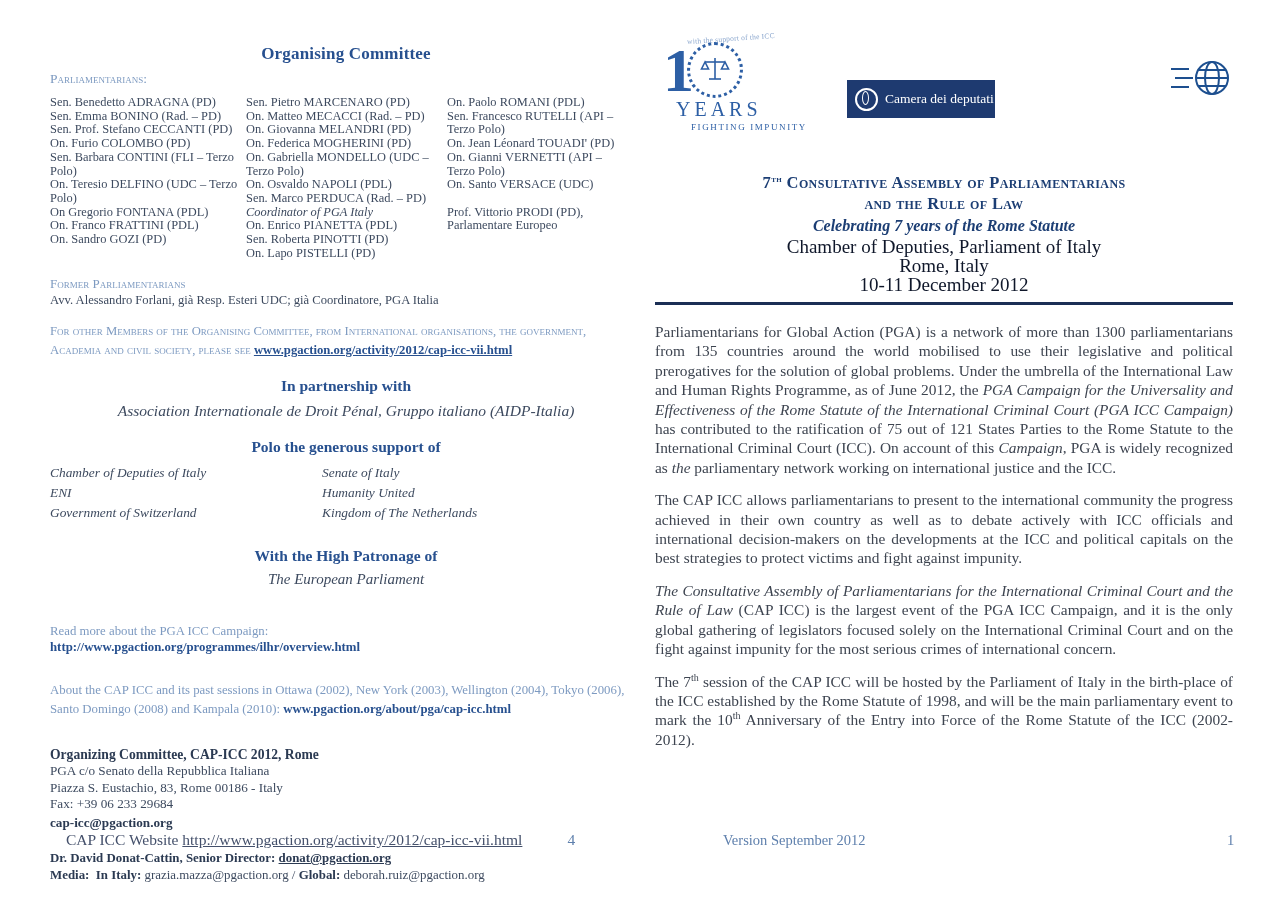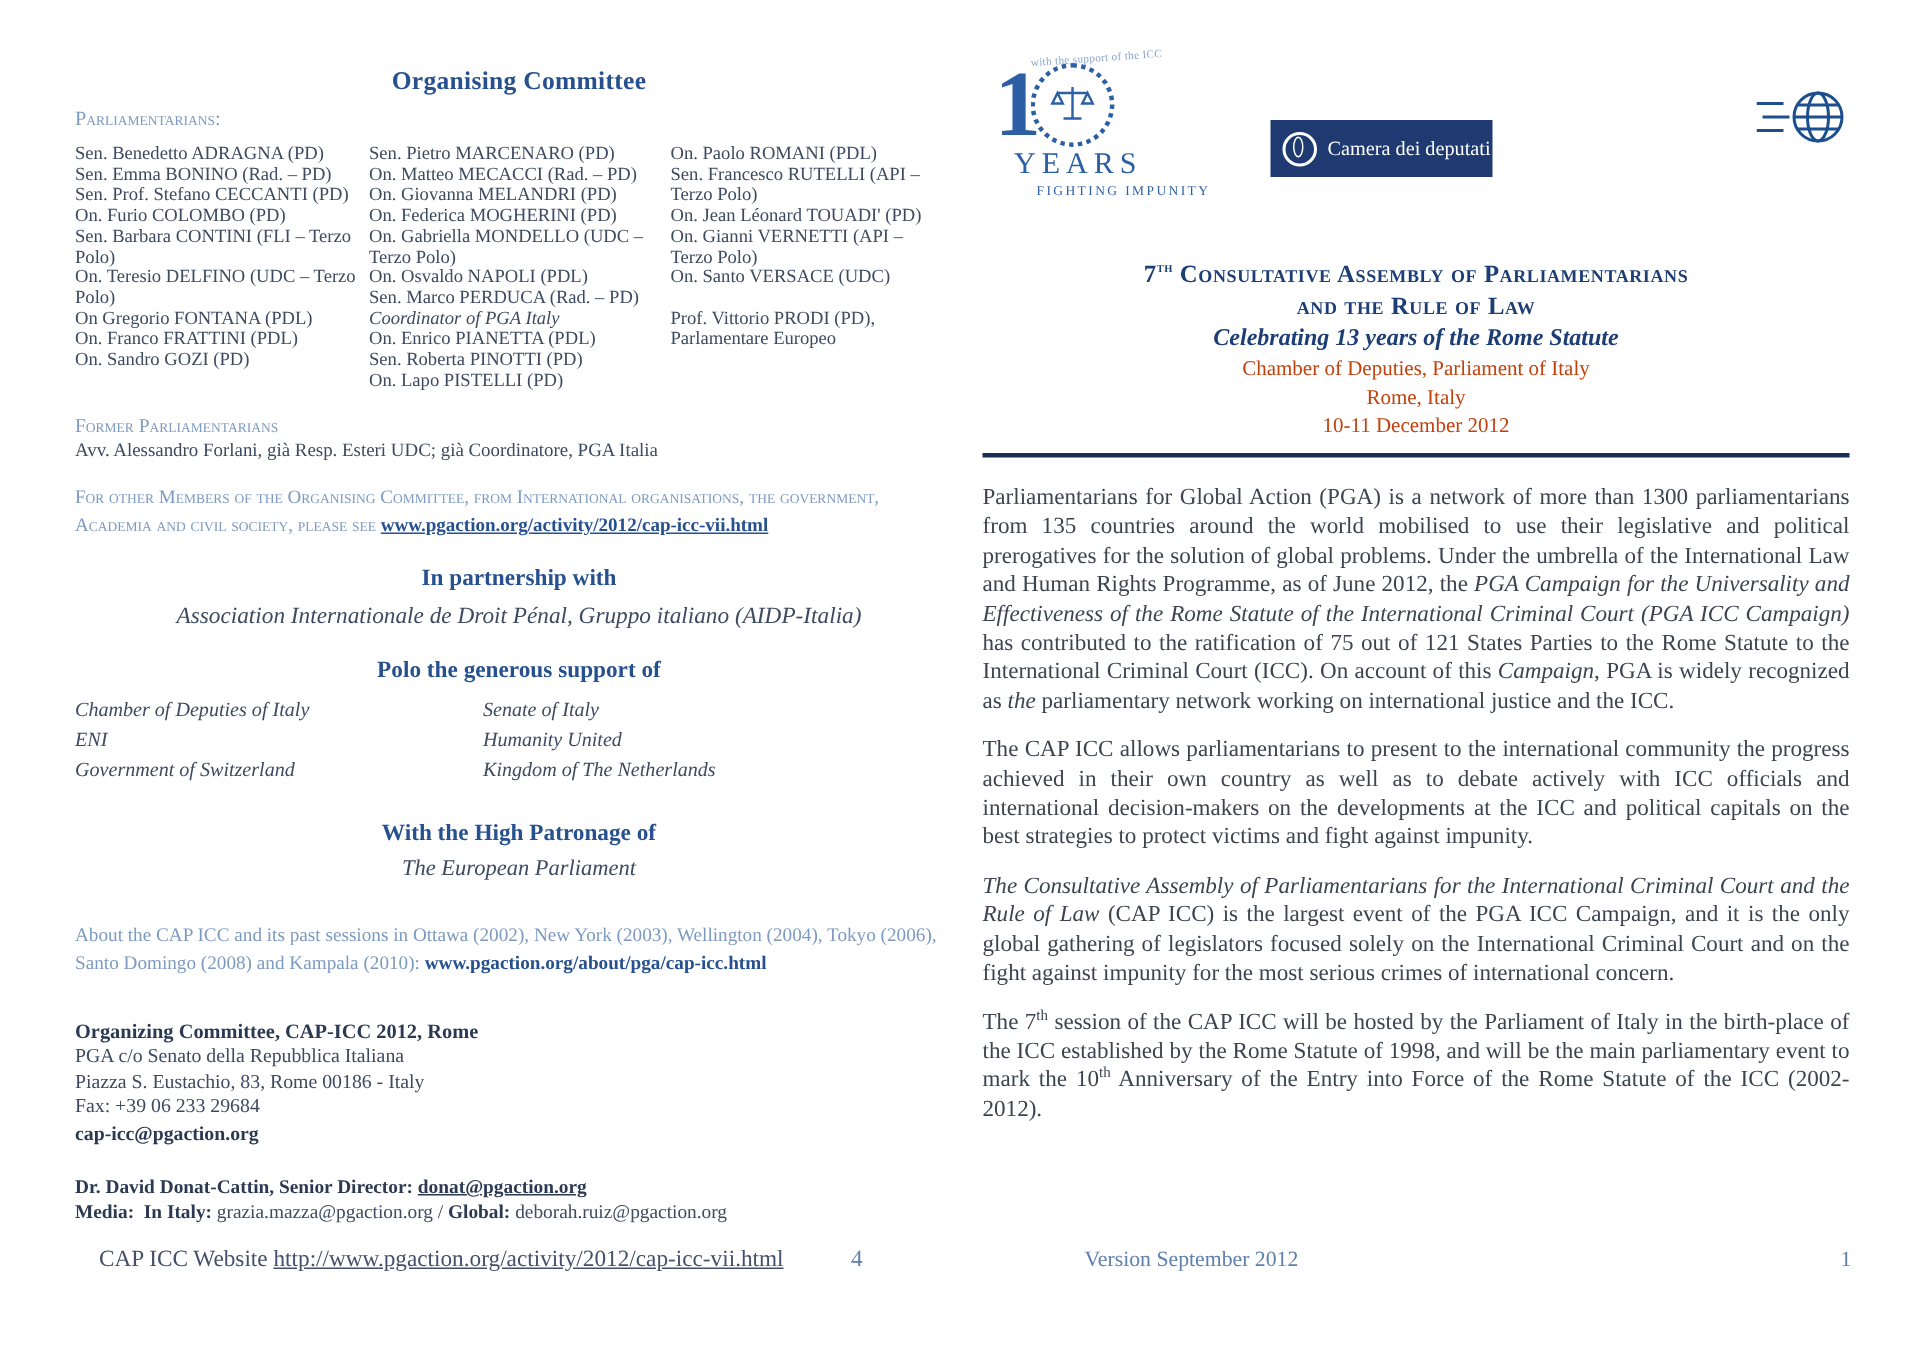--- a/index.html
+++ b/index.html
@@ -58,21 +58,21 @@
   .camera-emblem{width:19px;height:19px;border:2px solid #fff;border-radius:50%;position:relative;margin-right:7px;flex:none;}
   .camera-emblem::after{content:'';position:absolute;left:5px;top:1.5px;width:5px;height:12px;border:1.5px solid #fff;border-radius:50%;}
   .camera-text{color:#fff;font-size:13.5px;white-space:nowrap;}
   .pga-logo{position:absolute;right:0;top:26px;display:flex;align-items:center;}
   .pga-text{margin-left:8px;}
   .pga-l1{font-size:10.8px;font-weight:bold;color:#1d3d6b;line-height:13px;}
   .pga-l2,.pga-l3{font-size:10.2px;color:#41699c;line-height:13px;}
   .title-block{text-align:center;margin-top:28px;color:#1c3e74;}
   .t-caps{font-variant:small-caps;font-weight:bold;font-size:16.5px;line-height:21px;letter-spacing:.4px;}
   .t-sub{font-weight:bold;font-style:italic;font-size:16px;line-height:23px;}
-  .t-venue{color:#c2410c;font-size:14px;line-height:19px;}
+  .t-venue{color:#0f172a;font-size:19px;line-height:19px;}
   .rule{border:none;border-top:3px solid #1b2f55;margin:8px 0 0;}
   .body-text{margin-top:17px;}
   .body-text p{margin:0 0 13px;text-align:justify;font-size:15.4px;line-height:19.4px;color:#3d4450;}
   .it{font-style:italic;}
   sup{font-size:10px;line-height:0;}
   .footer-right{position:absolute;left:723px;top:832px;font-size:14.5px;color:#5f80ad;}
   .pgnum-right{position:absolute;left:1227px;top:832px;font-size:14.5px;color:#5f80ad;}
 </style>
 </head>
 <body>
@@ -138,20 +138,24 @@
     <div>
       <p>Senate of Italy</p>
       <p>Humanity United</p>
       <p>Kingdom of The Netherlands</p>
     </div>
   </div>
 
   <div class="center-h patron-h">With the High Patronage of</div>
   <div class="patron-name">The European Parliament</div>
 
+  <div class="readmore">
+    <div class="steel">Read more about the PGA ICC Campaign:</div>
+    <div class="bold-navy">http://www.pgaction.org/programmes/ilhr/overview.html</div>
+  </div>
 
   <div class="about">
     <span>About the CAP ICC and its past sessions in Ottawa (2002), New York (2003), Wellington (2004), Tokyo (2006), Santo Domingo (2008) and Kampala (2010): </span><span class="about-url">www.pgaction.org/about/pga/cap-icc.html</span>
   </div>
 
   <div class="org">
     <div class="org-heading">Organizing Committee, CAP-ICC 2012, Rome</div>
     <div>PGA c/o Senato della Repubblica Italiana</div>
     <div>Piazza S. Eustachio, 83, Rome 00186 - Italy</div>
     <div>Fax: +39 06 233 29684</div>
@@ -213,21 +217,21 @@
         <line x1="27" y1="14" x2="55" y2="14"></line>
         <line x1="25" y1="22" x2="57" y2="22"></line>
         <line x1="27" y1="30" x2="55" y2="30"></line>
       </svg>
     </div>
   </div>
 
   <div class="title-block">
     <div class="t-caps"><span>7</span><sup>th</sup><span> Consultative Assembly of Parliamentarians</span></div>
     <div class="t-caps">and the Rule of Law</div>
-    <div class="t-sub">Celebrating 13 years of the Rome Statute</div>
+    <div class="t-sub">Celebrating 7 years of the Rome Statute</div>
     <div class="t-venue">Chamber of Deputies, Parliament of Italy</div>
     <div class="t-venue">Rome, Italy</div>
     <div class="t-venue">10-11 December 2012</div>
   </div>
 
   <hr class="rule">
 
   <div class="body-text">
     <p><span>Parliamentarians for Global Action (PGA) is a network of more than 1300 parliamentarians from 135 countries around the world mobilised to use their legislative and political prerogatives for the solution of global problems. Under the umbrella of the International Law and Human Rights Programme, as of June 2012, the </span><span class="it">PGA Campaign for the Universality and Effectiveness of the Rome Statute of the International Criminal Court (PGA ICC Campaign)</span><span> has contributed to the ratification of 75 out of 121 States Parties to the Rome Statute to the International Criminal Court (ICC). On account of this </span><span class="it">Campaign</span><span>, PGA is widely recognized as </span><span class="it">the</span><span> parliamentary network working on international justice and the ICC.</span></p>
     <p>The CAP ICC allows parliamentarians to present to the international community the progress achieved in their own country as well as to debate actively with ICC officials and international decision-makers on the developments at the ICC and political capitals on the best strategies to protect victims and fight against impunity.</p>

